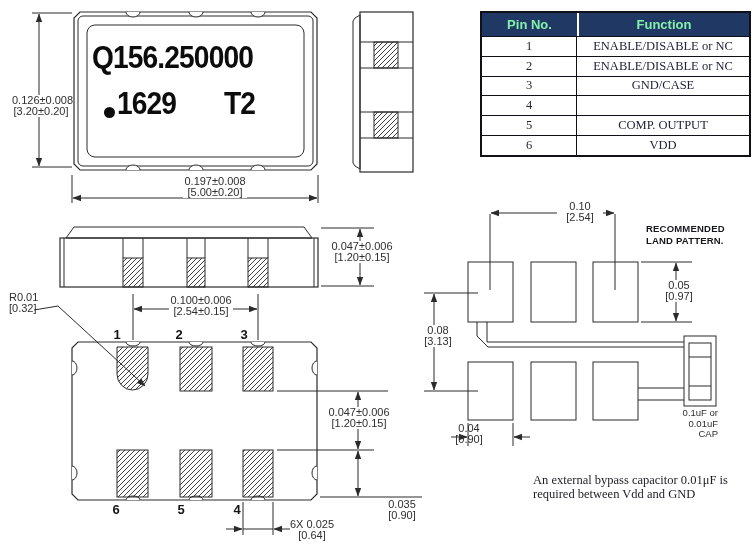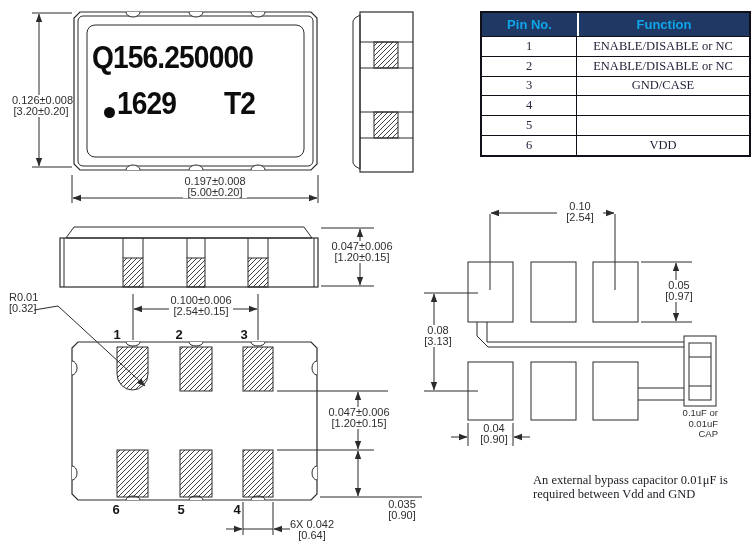--- a/index.html
+++ b/index.html
@@ -28,21 +28,21 @@
              line-height:11.5px;letter-spacing:.2px;}
   .cap-label{position:absolute;font-size:9.5px;color:#2e2e2e;line-height:10.5px;
              text-align:right;width:44px;}
   .note{position:absolute;font-family:"Liberation Serif",serif;font-size:12.5px;
         color:#1c1c24;line-height:13.5px;}
 
   
   .pin-table{position:absolute;left:480px;top:11px;width:271px;
              border:2px solid #101018;background:#fff;box-sizing:border-box;}
   .pt-header{display:flex;background:#fff;}
-  .pt-h{background:#1f3864;color:#0ea5e9;font-weight:bold;font-size:13px;height:23px;
+  .pt-h{background:#1f3864;color:#86efac;font-weight:bold;font-size:13px;height:23px;
         display:flex;align-items:center;justify-content:center;}
   .pt-h.pin{width:95px;border-right:2px solid #fff;}
   .pt-h.fn{flex:1;}
   .pt-row{display:flex;border-top:1.5px solid #101018;height:18.8px;
           font-family:"Liberation Serif",serif;font-size:12.5px;color:#23233a;}
   .pt-c{display:flex;align-items:center;justify-content:center;box-sizing:border-box;}
   .pt-c.pin{width:95px;border-right:1.5px solid #101018;}
   .pt-c.fn{flex:1;}
 </style>
 </head>
@@ -190,20 +190,21 @@
     </div>
     <div class="pt-row">
       <div class="pt-c pin">3</div>
       <div class="pt-c fn">GND/CASE</div>
     </div>
     <div class="pt-row">
       <div class="pt-c pin">4</div>
     </div>
     <div class="pt-row">
       <div class="pt-c pin">5</div>
+      <div class="pt-c fn">COMP. OUTPUT</div>
     </div>
     <div class="pt-row">
       <div class="pt-c pin">6</div>
       <div class="pt-c fn">VDD</div>
     </div>
   </div>
 
   <div class="dim" style="left:11px;top:95px;width:58px;">
     <div>0.126±0.008</div>
     <div>[3.20±0.20]</div>
@@ -222,52 +223,56 @@
   </div>
   <div class="dim" style="left:327px;top:407px;width:62px;">
     <div>0.047±0.006</div>
     <div>[1.20±0.15]</div>
   </div>
   <div class="dim nobg" style="left:382px;top:499px;width:38px;">
     <div>0.035</div>
     <div>[0.90]</div>
   </div>
   <div class="dim nobg" style="left:286px;top:519px;width:50px;">
-    <div>6X 0.042</div>
+    <div>6X 0.025</div>
     <div>[0.64]</div>
   </div>
   <div class="dim nobg left" style="left:8px;top:292px;width:40px;">
     <div>R0.01</div>
     <div>[0.32]</div>
   </div>
 
   <div class="dim" style="left:557px;top:201px;width:44px;">
     <div>0.10</div>
     <div>[2.54]</div>
   </div>
   <div class="dim" style="left:417px;top:325px;width:40px;">
     <div>0.08</div>
     <div>[3.13]</div>
   </div>
   <div class="dim" style="left:658px;top:280px;width:40px;">
     <div>0.05</div>
     <div>[0.97]</div>
   </div>
-  <div class="dim nobg" style="left:473px;top:423px;width:40px;">
+  <div class="dim nobg" style="left:448px;top:423px;width:40px;">
     <div>0.04</div>
     <div>[0.90]</div>
   </div>
 
   <div class="pin-num" style="left:109px;top:327px;">1</div>
   <div class="pin-num" style="left:171px;top:327px;">2</div>
   <div class="pin-num" style="left:236px;top:327px;">3</div>
   <div class="pin-num" style="left:108px;top:502px;">6</div>
   <div class="pin-num" style="left:173px;top:502px;">5</div>
   <div class="pin-num" style="left:229px;top:502px;">4</div>
 
+  <div class="rec-label" style="left:646px;top:223px;">
+    <div>RECOMMENDED</div>
+    <div>LAND PATTERN.</div>
+  </div>
   <div class="cap-label" style="left:674px;top:408px;">
     <div>0.1uF or</div>
     <div>0.01uF</div>
     <div>CAP</div>
   </div>
   <div class="note" style="left:533px;top:474px;width:224px;">
     <div>An external bypass capacitor 0.01μF is</div>
     <div>required between Vdd and GND</div>
   </div>
 

